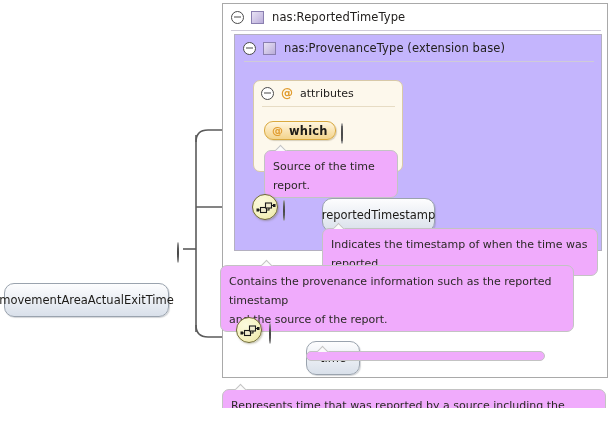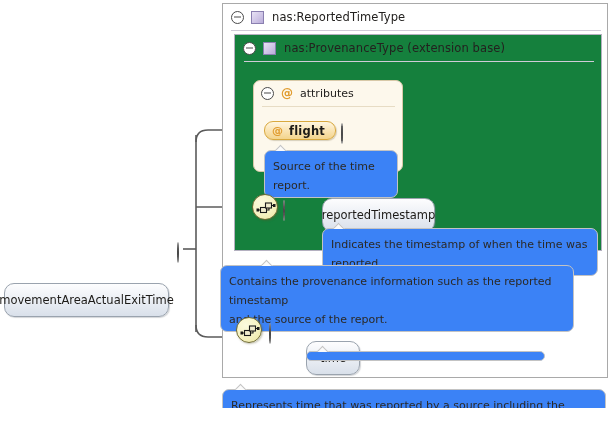--- a/index.html
+++ b/index.html
@@ -25,21 +25,21 @@
     position: absolute;
     border: 1px solid #aaaaaa;
     background: #ffffff;
     box-sizing: border-box;
   }
   .typebox.outer {
     background: #ffffff;
     border-color: #a9a9a9;
   }
   .typebox.inner {
-    background: #15803d;
+    background: #c4b5fd;
     border-color: #b4b0c0;
   }
   .typebox-header {
     position: absolute;
     left: 0; top: 0;
     height: 26px;
     display: flex;
     align-items: center;
     box-sizing: border-box;
     padding-left: 8px;
@@ -182,21 +182,21 @@
     box-shadow: 1px 1px 2px rgba(90,85,40,0.35);
   }
   .seq-icon svg { position: absolute; left: 0; top: 0; }
 
   
   .annot {
     position: absolute;
     box-sizing: border-box;
     border: 1px solid #c3c3c3;
     border-radius: 7px;
-    background: #3b82f6;
+    background: #f0abfc;
     padding: 4px 7px 4px 8px;
   }
   .annot-text {
     font-size: 11px;
     color: #2b2926;
     line-height: 14px;
     white-space: pre-line;
   }
   
   .annot .tail {
@@ -270,21 +270,21 @@
       <span class="expander"></span>
       <span class="at-glyph">@</span>
       <span class="attr-title">attributes</span>
     </div>
     <div class="attrbox-rule" style="left:8px; top:25px; width:133px;"></div>
   </div>
 
   
   <div class="attr-node" style="left:264px; top:121px; width:72px;">
     <span class="at-glyph">@</span>
-    <span class="attr-node-label">flight</span>
+    <span class="attr-node-label">which</span>
   </div>
   <span class="expander plus abs" style="left:341px; top:124px;"></span>
 
   
   <div class="annot" style="left:264px; top:150px; width:134px;">
     <span class="tail" style="left:10px;"></span>
     <span class="annot-text">Source of the time report.</span>
   </div>
 
   

